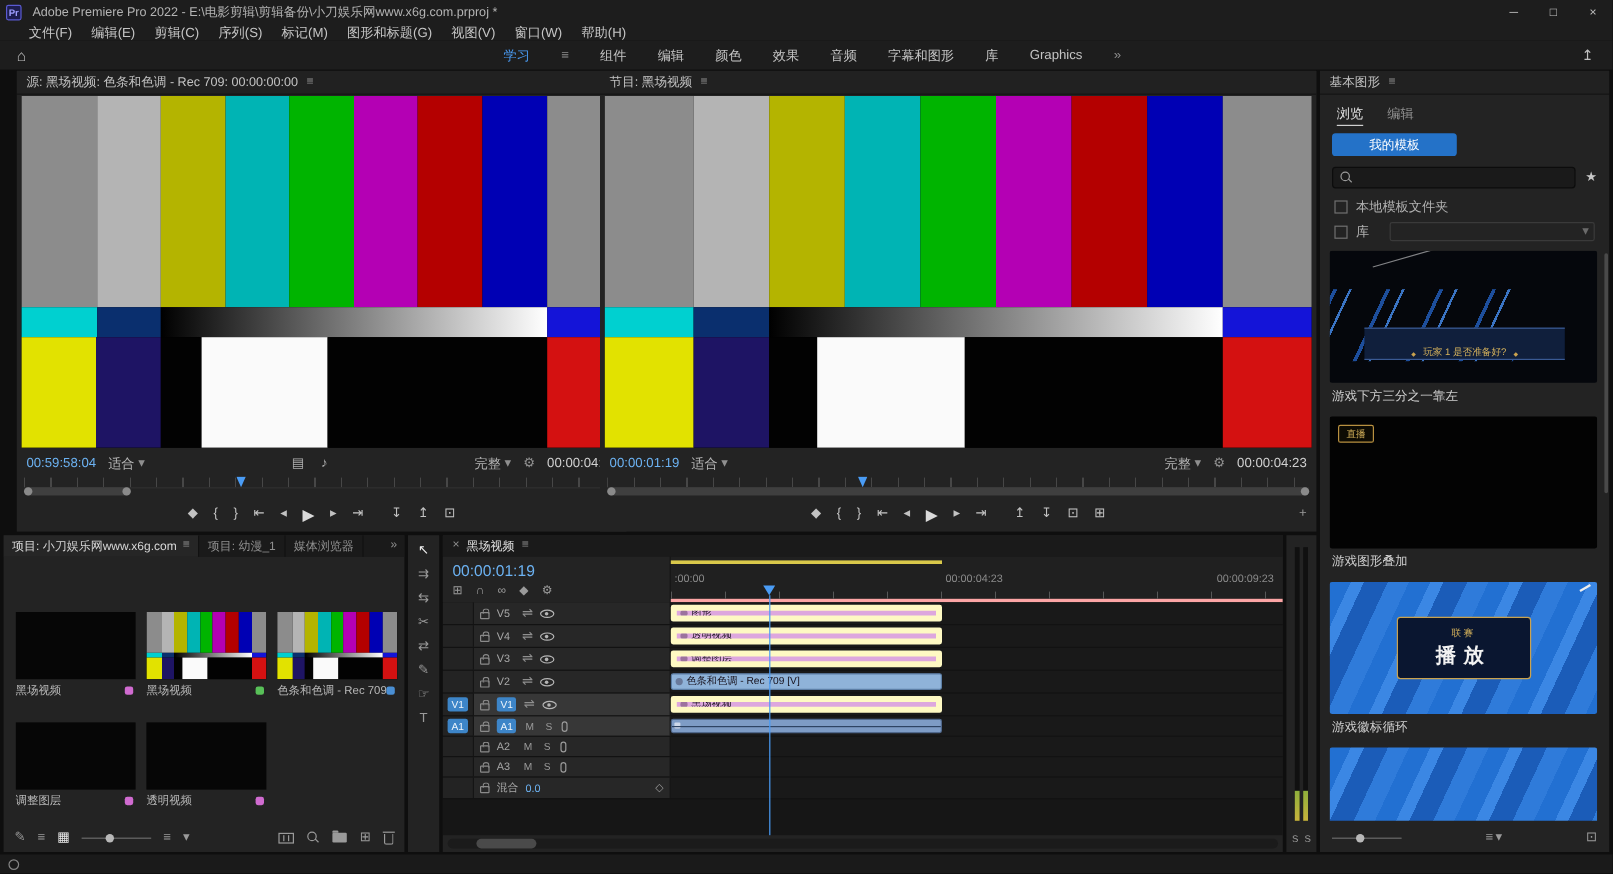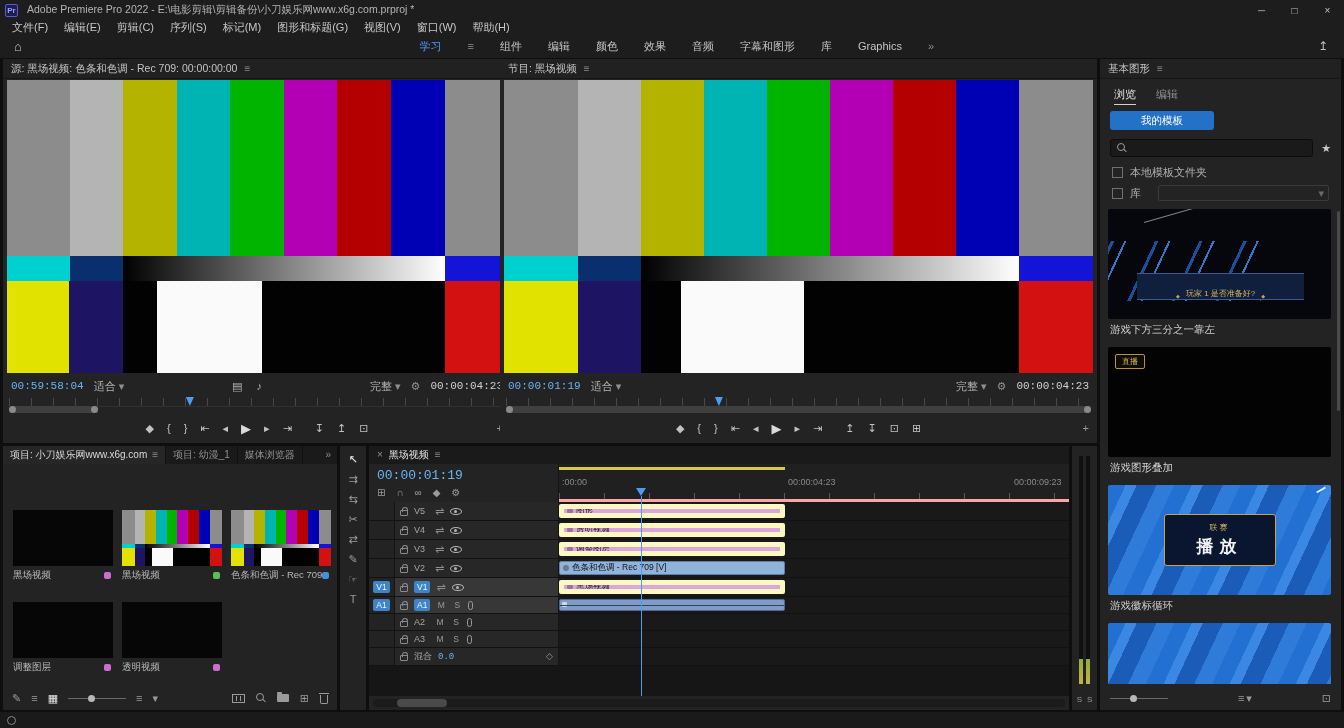--- a/index.html
+++ b/index.html
@@ -1,44 +1,44 @@
 <!DOCTYPE html>
 <html><head>
 <meta charset="utf-8">
 <style>
 *{margin:0;padding:0;box-sizing:border-box}
 html,body{width:1344px;height:728px;overflow:hidden}
 body{position:relative;background:#0e0e0e;color:#c8c8c8;font-family:"Liberation Sans","DejaVu Sans",sans-serif;font-size:11px}
-.mono{font-family:Liberation Mono, monospace}
+.mono{font-family:Liberation Sans, sans-serif}
 .g{display:inline-block;line-height:1}
 .dim{color:#8f8f8f}
 .panel{position:absolute;background:#232323;overflow:hidden}
 
 
 #titlebar{position:absolute;top:0;left:0;right:0;height:20px;background:#1d1d1d;display:flex;align-items:center}
 #pr-logo{width:13px;height:13px;margin:0 9px 0 5px;background:#1d1d4f;border:1px solid #5a5ad2;border-radius:2px;color:#9e9eff;font-size:8px;font-weight:bold;display:flex;align-items:center;justify-content:center}
 #title-text{color:#b4b4b4;font-size:10.5px;white-space:nowrap}
 #win-btns{margin-left:auto;display:flex;height:100%}
 .win-btn{width:33px;display:flex;align-items:center;justify-content:center;color:#c0c0c0;font-size:10px}
-#menubar{position:absolute;top:20px;left:0;right:0;height:14px;background:#1d1d1d;display:flex;align-items:center;padding-left:4px}
+#menubar{position:absolute;top:20px;left:0;right:0;height:14px;background:#1d1d1d;display:flex;align-items:center;padding-left:16px}
 #menubar .mitem{padding:0 8px;color:#c6c6c6}
 #wsbar{position:absolute;top:34px;left:0;right:0;height:24px;background:#1d1d1d;display:flex;align-items:center}
 #wsbar .home{margin:0 14px;color:#c0c0c0;font-size:13px}
 #ws-tabs{margin:0 auto;display:flex;align-items:center;gap:26px}
 .ws-tab{color:#c4c4c4}
 .ws-tab.active{color:#4a9cf5}
 #wsbar .exp{margin-right:16px;color:#c0c0c0;font-size:12px}
 
 
 .phead{height:20px;background:#212121;display:flex;align-items:center;gap:7px;padding:0 8px;border-bottom:1px solid #161616}
 .phead .ptitle{color:#c3c3c3;font-size:10.5px;white-space:nowrap}
 .pm{color:#8a8a8a;font-size:10px}
 
 
-#source-panel{left:3px;top:59px;width:508px;height:384px}
+#source-panel{left:14px;top:59px;width:508px;height:384px}
 #program-panel{left:500px;top:59px;width:597px;height:384px}
 .viewer{position:absolute;left:4px;right:4px;top:21px;bottom:70px;background:#101010}
 .smpte{position:absolute;inset:0;display:flex;flex-direction:column;background:#000}
 .smpte .r{display:flex;width:100%}
 .smpte .r1{flex:60}.smpte .r2{flex:8.5}.smpte .r3{flex:31.5}
 .smpte i{display:block}
 .wd{flex:12.5}.wc{flex:10.714}
 .g40{background:#8c8c8c}.w75{background:#b4b4b4}.yel{background:#b4b400}.cyn{background:#00b4b4}
 .grn{background:#00b400}.mag{background:#b400b4}.red{background:#b40000}.blu{background:#0000b4}
 .cyn100{background:#00d0d0}.pI{background:#0a2f6e}.ramp{flex:64.286;background:linear-gradient(to right,#000,#fff)}

